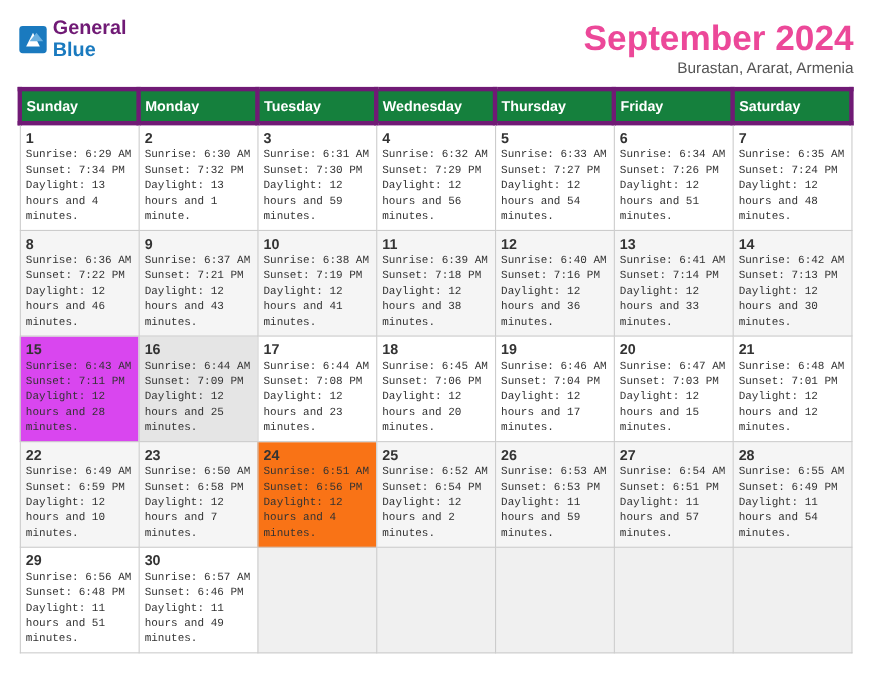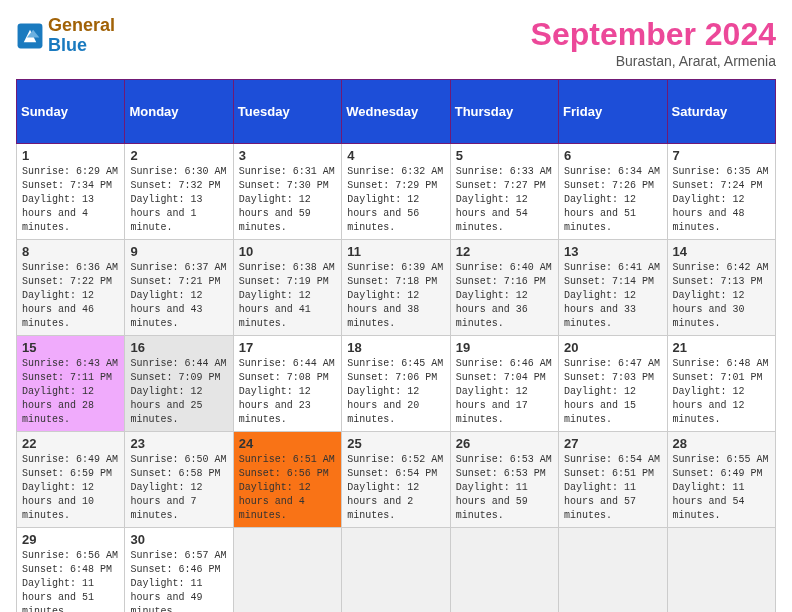--- a/index.html
+++ b/index.html
@@ -21,21 +21,21 @@
       align-items: center;
       gap: 4px;
     }
     .logo-text {
       font-size: 18px;
       font-weight: bold;
       color: #333;
       line-height: 1.1;
     }
     .logo-text span {
-      color: #a16207;
+      color: #701a75;
     }
     .logo-icon {
       width: 28px;
       height: 28px;
     }
     .title-block {
       text-align: right;
     }
     .month-title {
       font-size: 32px;
@@ -45,27 +45,27 @@
     .location {
       font-size: 14px;
       color: #555;
     }
     table {
       width: 100%;
       border-collapse: collapse;
       table-layout: fixed;
     }
     th {
-      background-color: #1d4ed8;
+      background-color: #15803d;
       color: #fff;
       font-size: 13px;
       font-weight: bold;
-      padding: 24px 4px;
+      padding: 6px 4px;
       text-align: left;
-      border: 1px solid #701a75;
+      border: 4px solid #701a75;
     }
     td {
       border: 1px solid #ccc;
       vertical-align: top;
       padding: 4px 5px;
       font-size: 10.5px;
       color: #333;
       background: #fff;
       min-height: 80px;
       height: 88px;
@@ -175,21 +175,21 @@
         <td style="background: rgb(245, 245, 245);">
           <div class="day-number">13</div>
           <div class="day-info">Sunrise: 6:41 AM<br>Sunset: 7:14 PM<br>Daylight: 12 hours and 33 minutes.</div>
         </td>
         <td style="background: rgb(245, 245, 245); margin-left: 44px;">
           <div class="day-number">14</div>
           <div class="day-info">Sunrise: 6:42 AM<br>Sunset: 7:13 PM<br>Daylight: 12 hours and 30 minutes.</div>
         </td>
       </tr>
       <tr>
-        <td style="background: #f0abfc;">
+        <td style="background: #d946ef;">
           <div class="day-number">15</div>
           <div class="day-info">Sunrise: 6:43 AM<br>Sunset: 7:11 PM<br>Daylight: 12 hours and 28 minutes.</div>
         </td>
         <td style="background: #e5e5e5; margin-top: 16px;">
           <div class="day-number">16</div>
           <div class="day-info">Sunrise: 6:44 AM<br>Sunset: 7:09 PM<br>Daylight: 12 hours and 25 minutes.</div>
         </td>
         <td style="background: rgb(255, 255, 255);">
           <div class="day-number">17</div>
           <div class="day-info">Sunrise: 6:44 AM<br>Sunset: 7:08 PM<br>Daylight: 12 hours and 23 minutes.</div>

